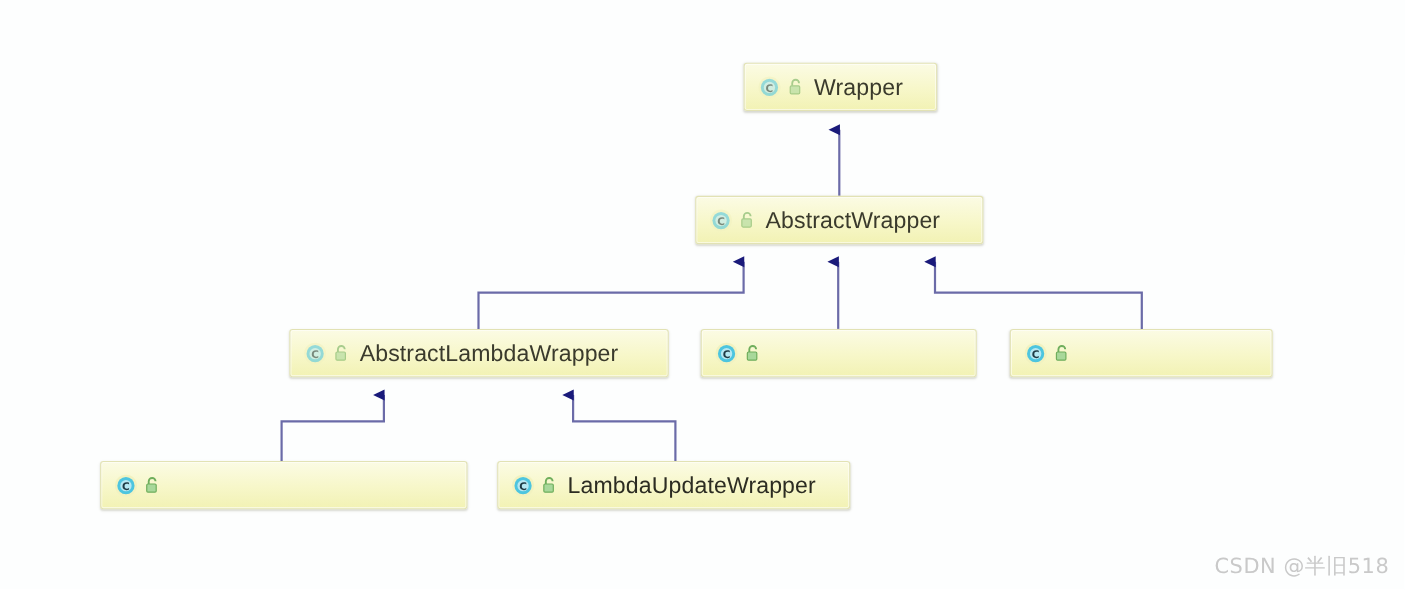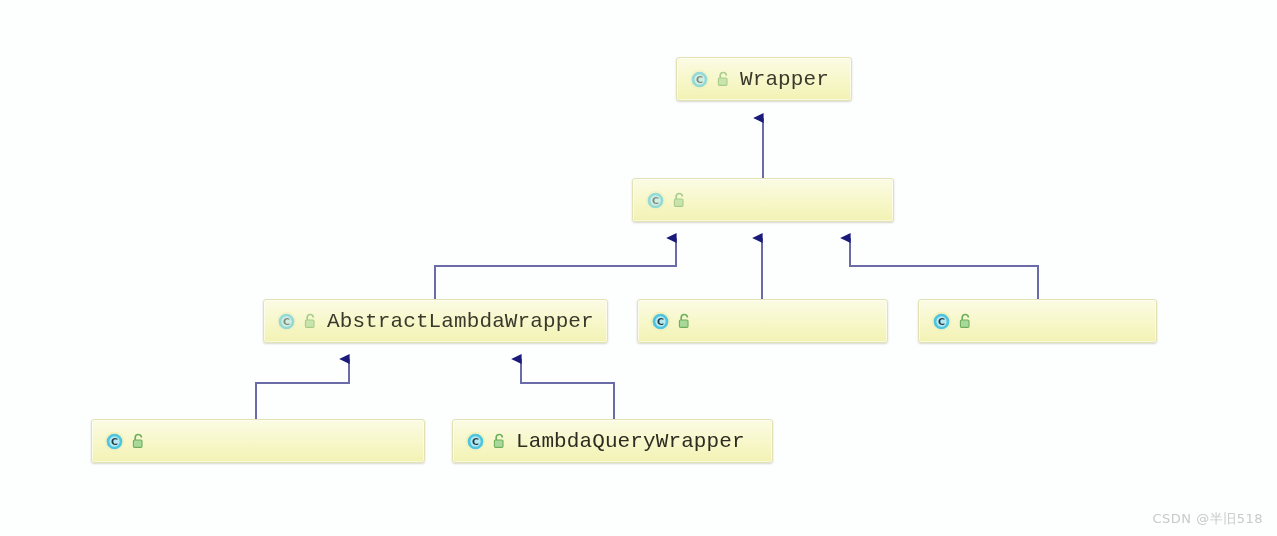--- a/index.html
+++ b/index.html
@@ -52,39 +52,39 @@
     display: block;
   }
   .icon-lock {
     width: 15px;
     height: 16px;
     flex: 0 0 auto;
     display: block;
     margin-left: 6px;
   }
   .node-label {
-    font-family: Liberation Mono, monospace;
+    font-family: Liberation Sans, sans-serif;
     font-size: 21px;
     line-height: 1;
     color: #2c2c22;
     letter-spacing: 0.1px;
   }
   .node.abstract .icon-class,
   .node.abstract .icon-lock {
     opacity: 0.58;
   }
   .node.abstract .node-label {
     color: #3a3a2c;
   }
   .watermark {
     position: absolute;
     right: 14px;
     bottom: 8px;
     font-family: "DejaVu Sans", sans-serif;
-    font-size: 13px;
+    font-size: 19px;
     color: #c9c9c9;
     letter-spacing: 0.5px;
     user-select: none;
   }
 </style>
 </head>
 <body>
 
 <div id="canvas">
 
@@ -133,20 +133,21 @@
         <circle cx="11" cy="11" r="10.5" fill="#f2f2c0"></circle>
         <circle cx="11" cy="11" r="8.2" fill="#4dc5df"></circle>
         <circle cx="11" cy="11" r="5.4" fill="#b6e8f2"></circle>
         <text x="11" y="15" text-anchor="middle" font-family="DejaVu Sans, sans-serif" font-size="10" font-weight="bold" fill="#1e3a44">C</text>
       </svg>
       <svg class="icon-lock" viewBox="0 0 15 16">
         <path d="M4.2,7 L4.2,4.6 A3.1,3.1 0 0 1 10.4,4.6" fill="none" stroke="#6fae5c" stroke-width="1.7"></path>
         <rect x="2.4" y="7" width="8.6" height="7.4" rx="1.1" fill="#a8d89a" stroke="#6fae5c" stroke-width="1.1"></rect>
       </svg>
     </span>
+    <span class="node-label">AbstractWrapper</span>
   </div>
 
   <div class="node abstract" style="left:263px; top:299px; width:345px;">
     <span class="icons">
       <svg class="icon-class" viewBox="0 0 22 22">
         <circle cx="11" cy="11" r="10.5" fill="#f2f2c0"></circle>
         <circle cx="11" cy="11" r="8.2" fill="#4dc5df"></circle>
         <circle cx="11" cy="11" r="5.4" fill="#b6e8f2"></circle>
         <text x="11" y="15" text-anchor="middle" font-family="DejaVu Sans, sans-serif" font-size="10" font-weight="bold" fill="#1e3a44">C</text>
       </svg>
@@ -209,18 +210,18 @@
         <circle cx="11" cy="11" r="10.5" fill="#f2f2c0"></circle>
         <circle cx="11" cy="11" r="8.2" fill="#4dc5df"></circle>
         <circle cx="11" cy="11" r="5.4" fill="#b6e8f2"></circle>
         <text x="11" y="15" text-anchor="middle" font-family="DejaVu Sans, sans-serif" font-size="10" font-weight="bold" fill="#1e3a44">C</text>
       </svg>
       <svg class="icon-lock" viewBox="0 0 15 16">
         <path d="M4.2,7 L4.2,4.6 A3.1,3.1 0 0 1 10.4,4.6" fill="none" stroke="#6fae5c" stroke-width="1.7"></path>
         <rect x="2.4" y="7" width="8.6" height="7.4" rx="1.1" fill="#a8d89a" stroke="#6fae5c" stroke-width="1.1"></rect>
       </svg>
     </span>
-    <span class="node-label">LambdaQueryWrapper</span>
+    <span class="node-label">LambdaUpdateWrapper</span>
   </div>
 
   <div class="watermark">CSDN @半旧518</div>
 
 </div>
 
 </body></html>

